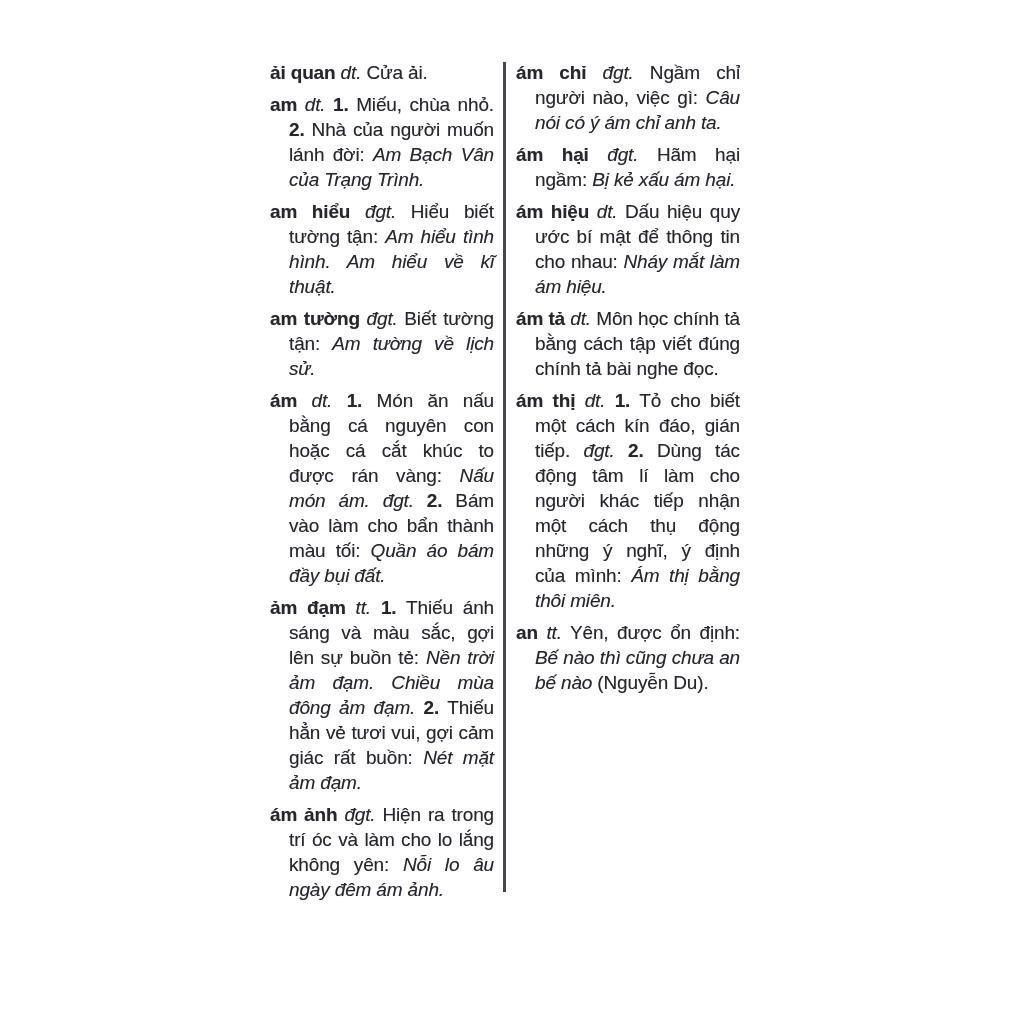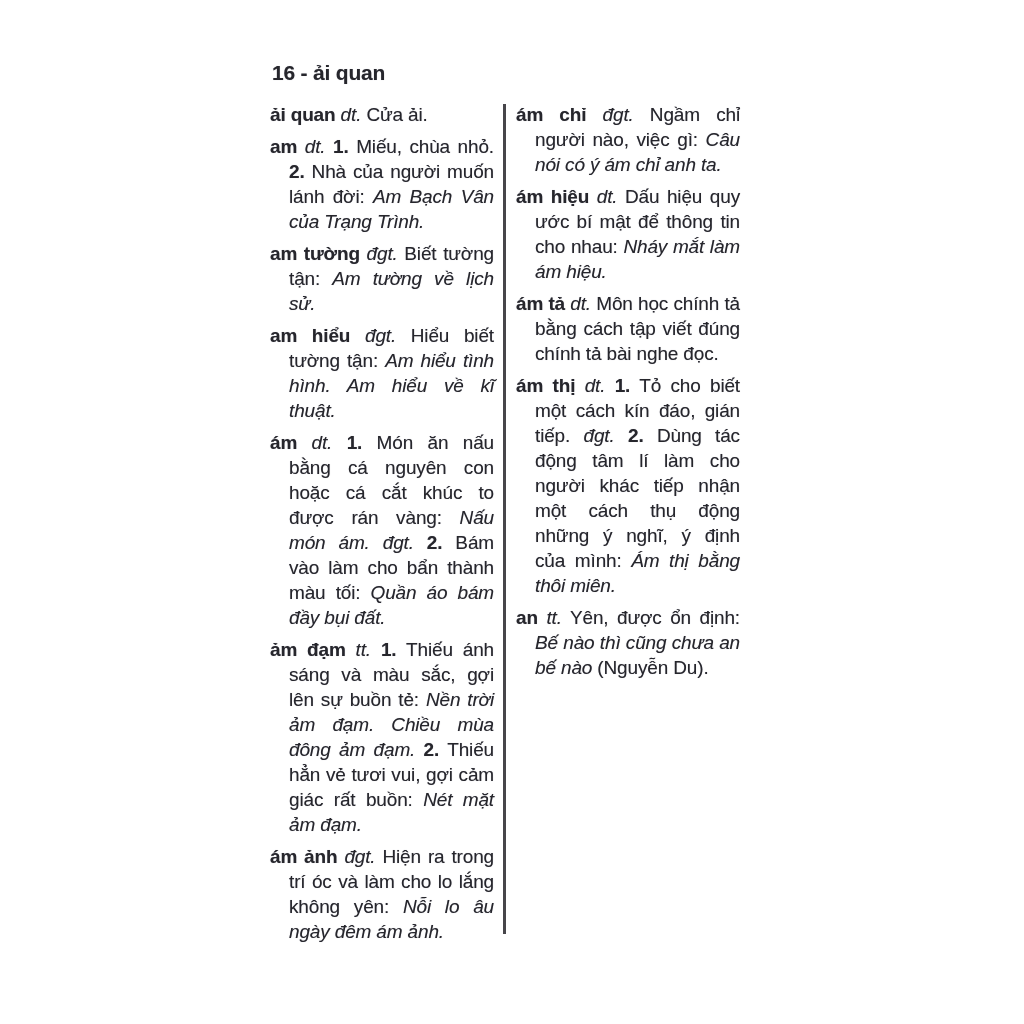--- a/index.html
+++ b/index.html
@@ -52,33 +52,33 @@
   .role-headword { font-weight: 700; }
   .role-pos { font-style: italic; }
   .role-num { font-weight: 700; }
   .role-ex { font-style: italic; }
   .role-def { font-weight: 400; }
 </style>
 </head>
 <body>
 
 <div class="page">
-  <div class="header">16 - ải quan</div>
   <div class="columns">
     <div class="column">
         <p class="entry"><span class="role-headword">ải quan</span><span class="role-pos"> dt.</span><span class="role-def"> Cửa ải.</span></p>
         <p class="entry"><span class="role-headword">am</span><span class="role-pos"> dt.</span><span class="role-num"> 1.</span><span class="role-def"> Miếu, chùa nhỏ.</span><span class="role-num"> 2.</span><span class="role-def"> Nhà của người muốn lánh đời: </span><span class="role-ex">Am Bạch Vân của Trạng Trình.</span></p>
+        <p class="entry"><span class="role-headword">am hiểu</span><span class="role-pos"> đgt.</span><span class="role-def"> Hiểu biết tường tận: </span><span class="role-ex">Am hiểu tình hình. Am hiểu về kĩ thuật.</span></p>
         <p class="entry"><span class="role-headword">am tường</span><span class="role-pos"> đgt.</span><span class="role-def"> Biết tường tận: </span><span class="role-ex">Am tường về lịch sử.</span></p>
-        <p class="entry"><span class="role-headword">am hiểu</span><span class="role-pos"> đgt.</span><span class="role-def"> Hiểu biết tường tận: </span><span class="role-ex">Am hiểu tình hình. Am hiểu về kĩ thuật.</span></p>
         <p class="entry"><span class="role-headword">ám</span><span class="role-pos"> dt.</span><span class="role-num"> 1.</span><span class="role-def"> Món ăn nấu bằng cá nguyên con hoặc cá cắt khúc to được rán vàng: </span><span class="role-ex">Nấu món ám.</span><span class="role-pos"> đgt.</span><span class="role-num"> 2.</span><span class="role-def"> Bám vào làm cho bẩn thành màu tối: </span><span class="role-ex">Quần áo bám đầy bụi đất.</span></p>
         <p class="entry"><span class="role-headword">ảm đạm</span><span class="role-pos"> tt.</span><span class="role-num"> 1.</span><span class="role-def"> Thiếu ánh sáng và màu sắc, gợi lên sự buồn tẻ: </span><span class="role-ex">Nền trời ảm đạm. Chiều mùa đông ảm đạm.</span><span class="role-num"> 2.</span><span class="role-def"> Thiếu hẳn vẻ tươi vui, gợi cảm giác rất buồn: </span><span class="role-ex">Nét mặt ảm đạm.</span></p>
         <p class="entry"><span class="role-headword">ám ảnh</span><span class="role-pos"> đgt.</span><span class="role-def"> Hiện ra trong trí óc và làm cho lo lắng không yên: </span><span class="role-ex">Nỗi lo âu ngày đêm ám ảnh.</span></p>
       </div>
     <div class="divider"></div>
     <div class="column">
         <p class="entry"><span class="role-headword">ám chỉ</span><span class="role-pos"> đgt.</span><span class="role-def"> Ngầm chỉ người nào, việc gì: </span><span class="role-ex">Câu nói có ý ám chỉ anh ta.</span></p>
+        <p class="entry"><span class="role-headword">ám hại</span><span class="role-pos"> đgt.</span><span class="role-def"> Hãm hại ngầm: </span><span class="role-ex">Bị kẻ xấu ám hại.</span></p>
         <p class="entry"><span class="role-headword">ám hiệu</span><span class="role-pos"> dt.</span><span class="role-def"> Dấu hiệu quy ước bí mật để thông tin cho nhau: </span><span class="role-ex">Nháy mắt làm ám hiệu.</span></p>
         <p class="entry"><span class="role-headword">ám tả</span><span class="role-pos"> dt.</span><span class="role-def"> Môn học chính tả bằng cách tập viết đúng chính tả bài nghe đọc.</span></p>
         <p class="entry"><span class="role-headword">ám thị</span><span class="role-pos"> dt.</span><span class="role-num"> 1.</span><span class="role-def"> Tỏ cho biết một cách kín đáo, gián tiếp.</span><span class="role-pos"> đgt.</span><span class="role-num"> 2.</span><span class="role-def"> Dùng tác động tâm lí làm cho người khác tiếp nhận một cách thụ động những ý nghĩ, ý định của mình: </span><span class="role-ex">Ám thị bằng thôi miên.</span></p>
         <p class="entry"><span class="role-headword">an</span><span class="role-pos"> tt.</span><span class="role-def"> Yên, được ổn định: </span><span class="role-ex">Bế nào thì cũng chưa an bế nào</span><span class="role-def"> (Nguyễn Du).</span></p>
       </div>
   </div>
 </div>
 
 </body></html>

